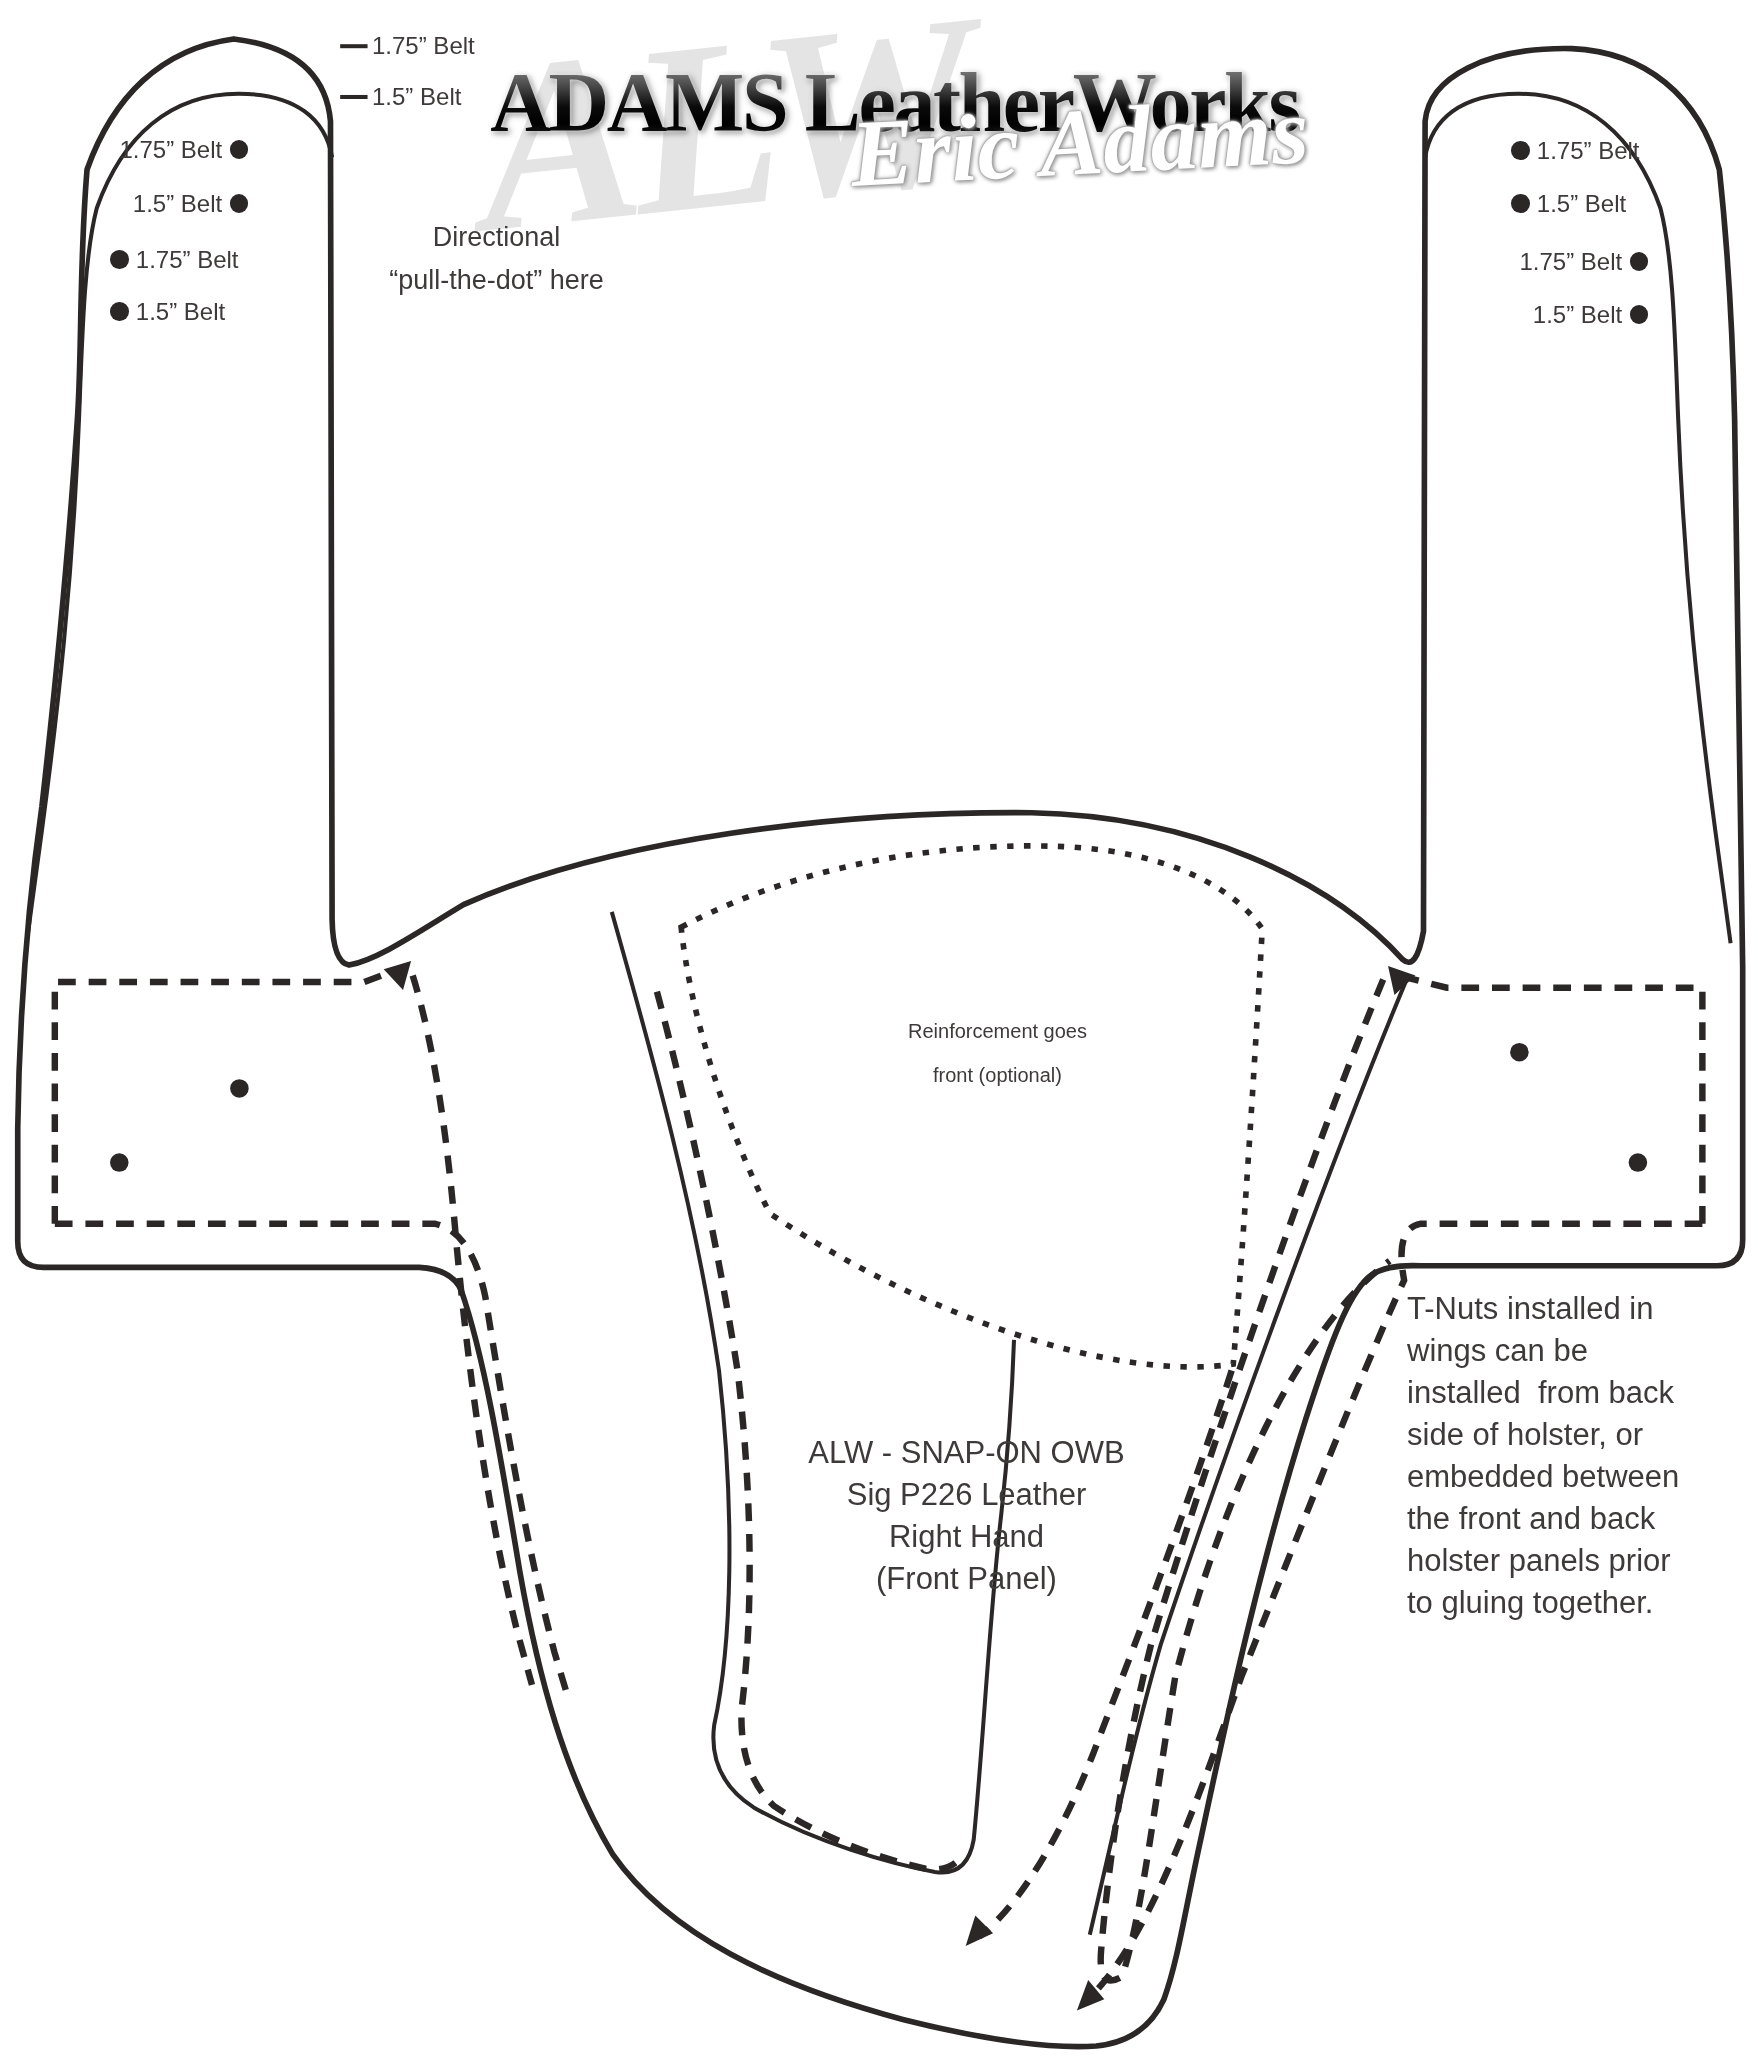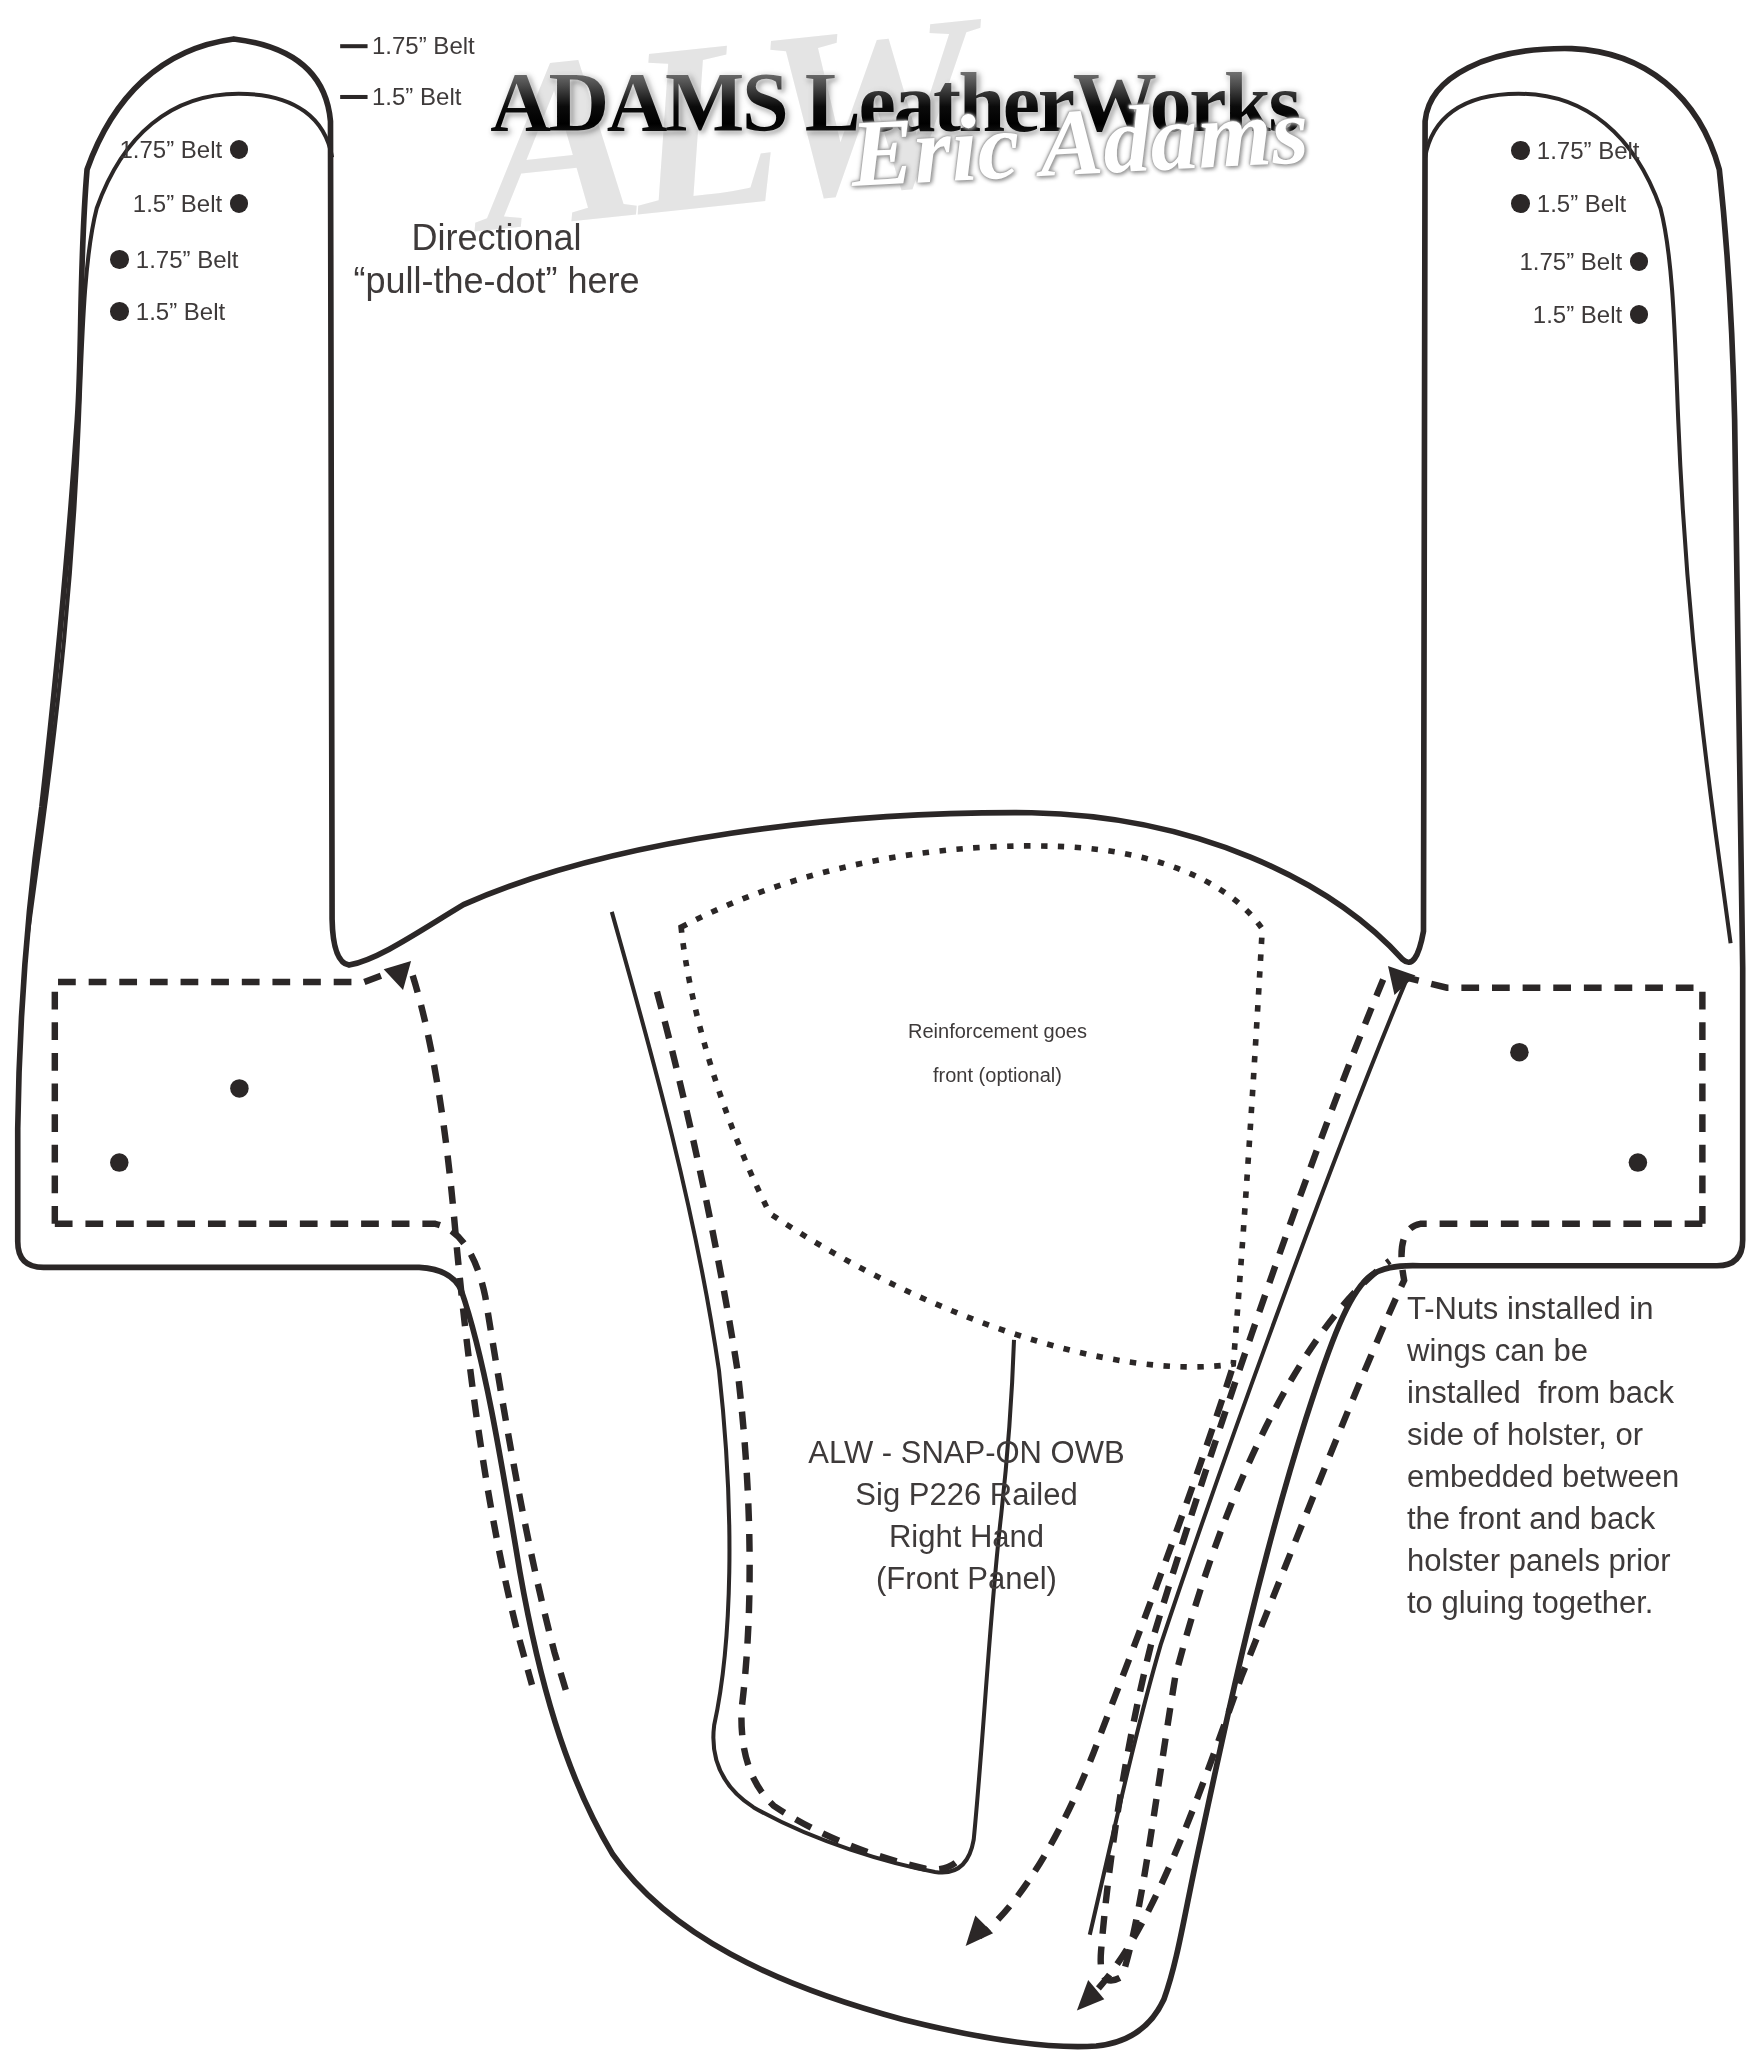--- a/index.html
+++ b/index.html
@@ -12,21 +12,21 @@
   .dash{stroke-width:8px;stroke-dasharray:22 16;}
   .dotline{stroke-width:7px;stroke-dasharray:8 13;}
   .tickline{stroke-width:5px;}
   .snapdot{fill:#2b2727;stroke:none;}
   .arrow{fill:#2b2727;stroke:none;}
 
   .abs{position:absolute;}
   .note{line-height:42px;font-size:31px;}
   .note div{white-space:pre;}
   .tc{text-align:center;}
-  .snaps-note{left:319px;top:216px;width:355px;font-size:36px;line-height:43px;}
+  .snaps-note{left:319px;top:216px;width:355px;font-size:27px;line-height:43px;}
   .reinf-note{left:796px;top:1009px;width:403px;font-size:20px;line-height:44px;}
   .panel-note{left:757px;top:1432px;width:419px;}
   .tnuts-note{left:1407px;top:1288px;width:355px;text-align:left;}
 
   .belt-row{position:absolute;display:flex;align-items:center;gap:7.3px;height:29px;font-size:24px;white-space:pre;}
   .belt-dot{width:18.5px;height:18.5px;border-radius:50%;background:#2b2727;flex:0 0 auto;}
   .tick-row{position:absolute;display:flex;align-items:center;gap:9.7px;height:27px;font-size:24px;white-space:pre;}
 
   
   .logo-wrap{position:absolute;left:435px;top:0px;width:919px;height:274px;}
@@ -203,21 +203,21 @@
     <div>“pull-the-dot” here</div>
   </div>
 
   <div class="abs note tc reinf-note">
     <div>Reinforcement goes</div>
     <div>front (optional)</div>
   </div>
 
   <div class="abs note tc panel-note">
     <div>ALW - SNAP-ON OWB</div>
-    <div>Sig P226 Railed</div>
+    <div>Sig P226 Leather</div>
     <div>Right Hand</div>
     <div>(Front Panel)</div>
   </div>
 
   <div class="abs note tnuts-note">
     <div>T-Nuts installed in</div>
     <div>wings can be</div>
     <div>installed  from back</div>
     <div>side of holster, or</div>
     <div>embedded between</div>

